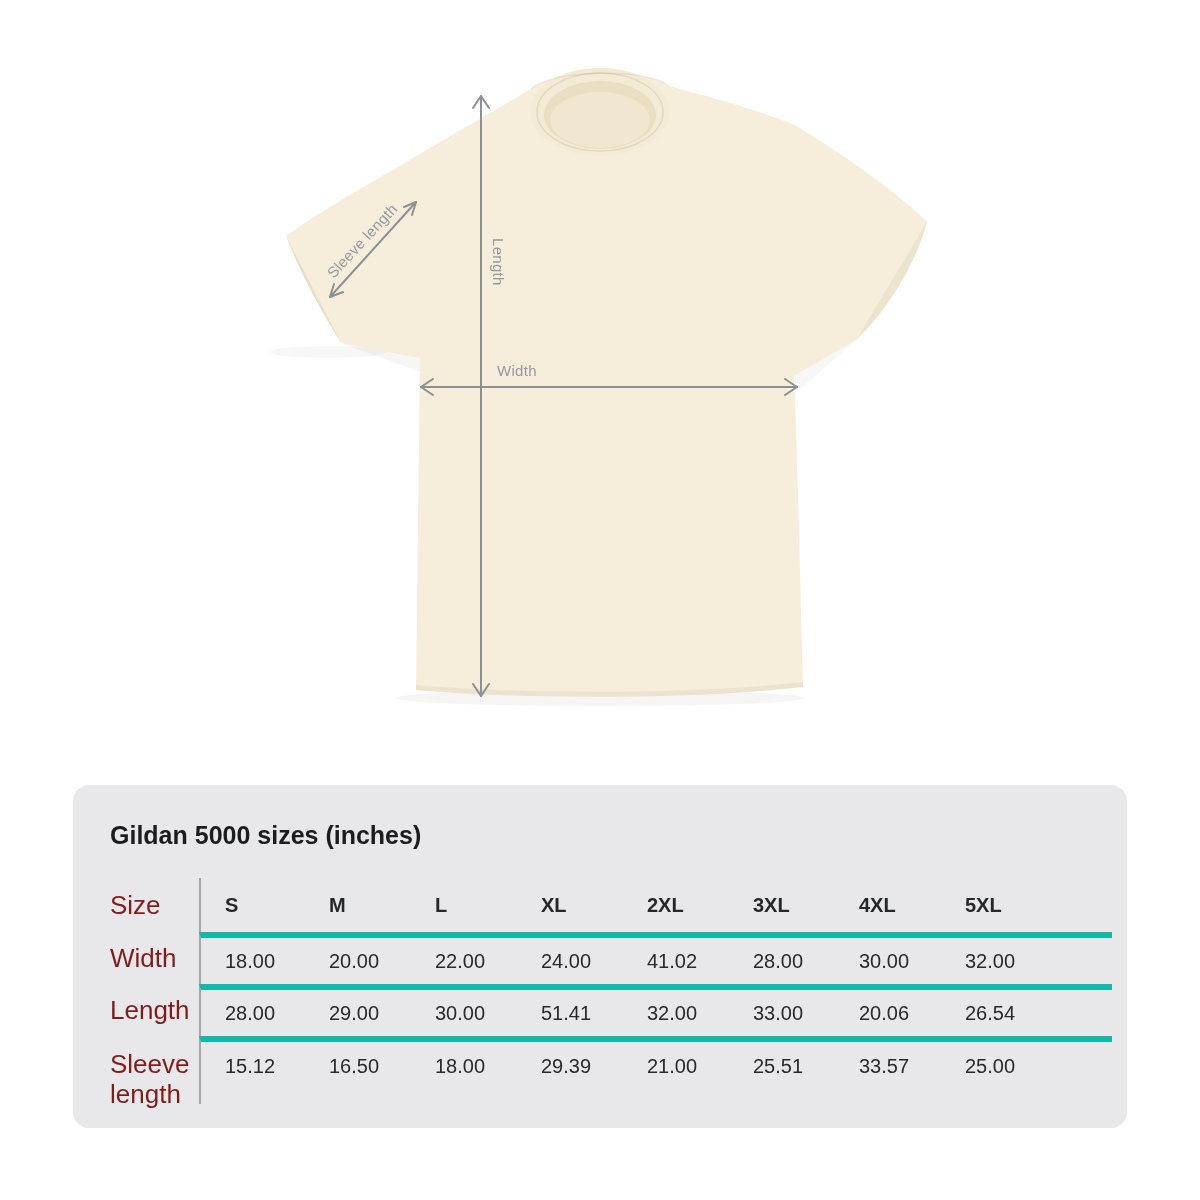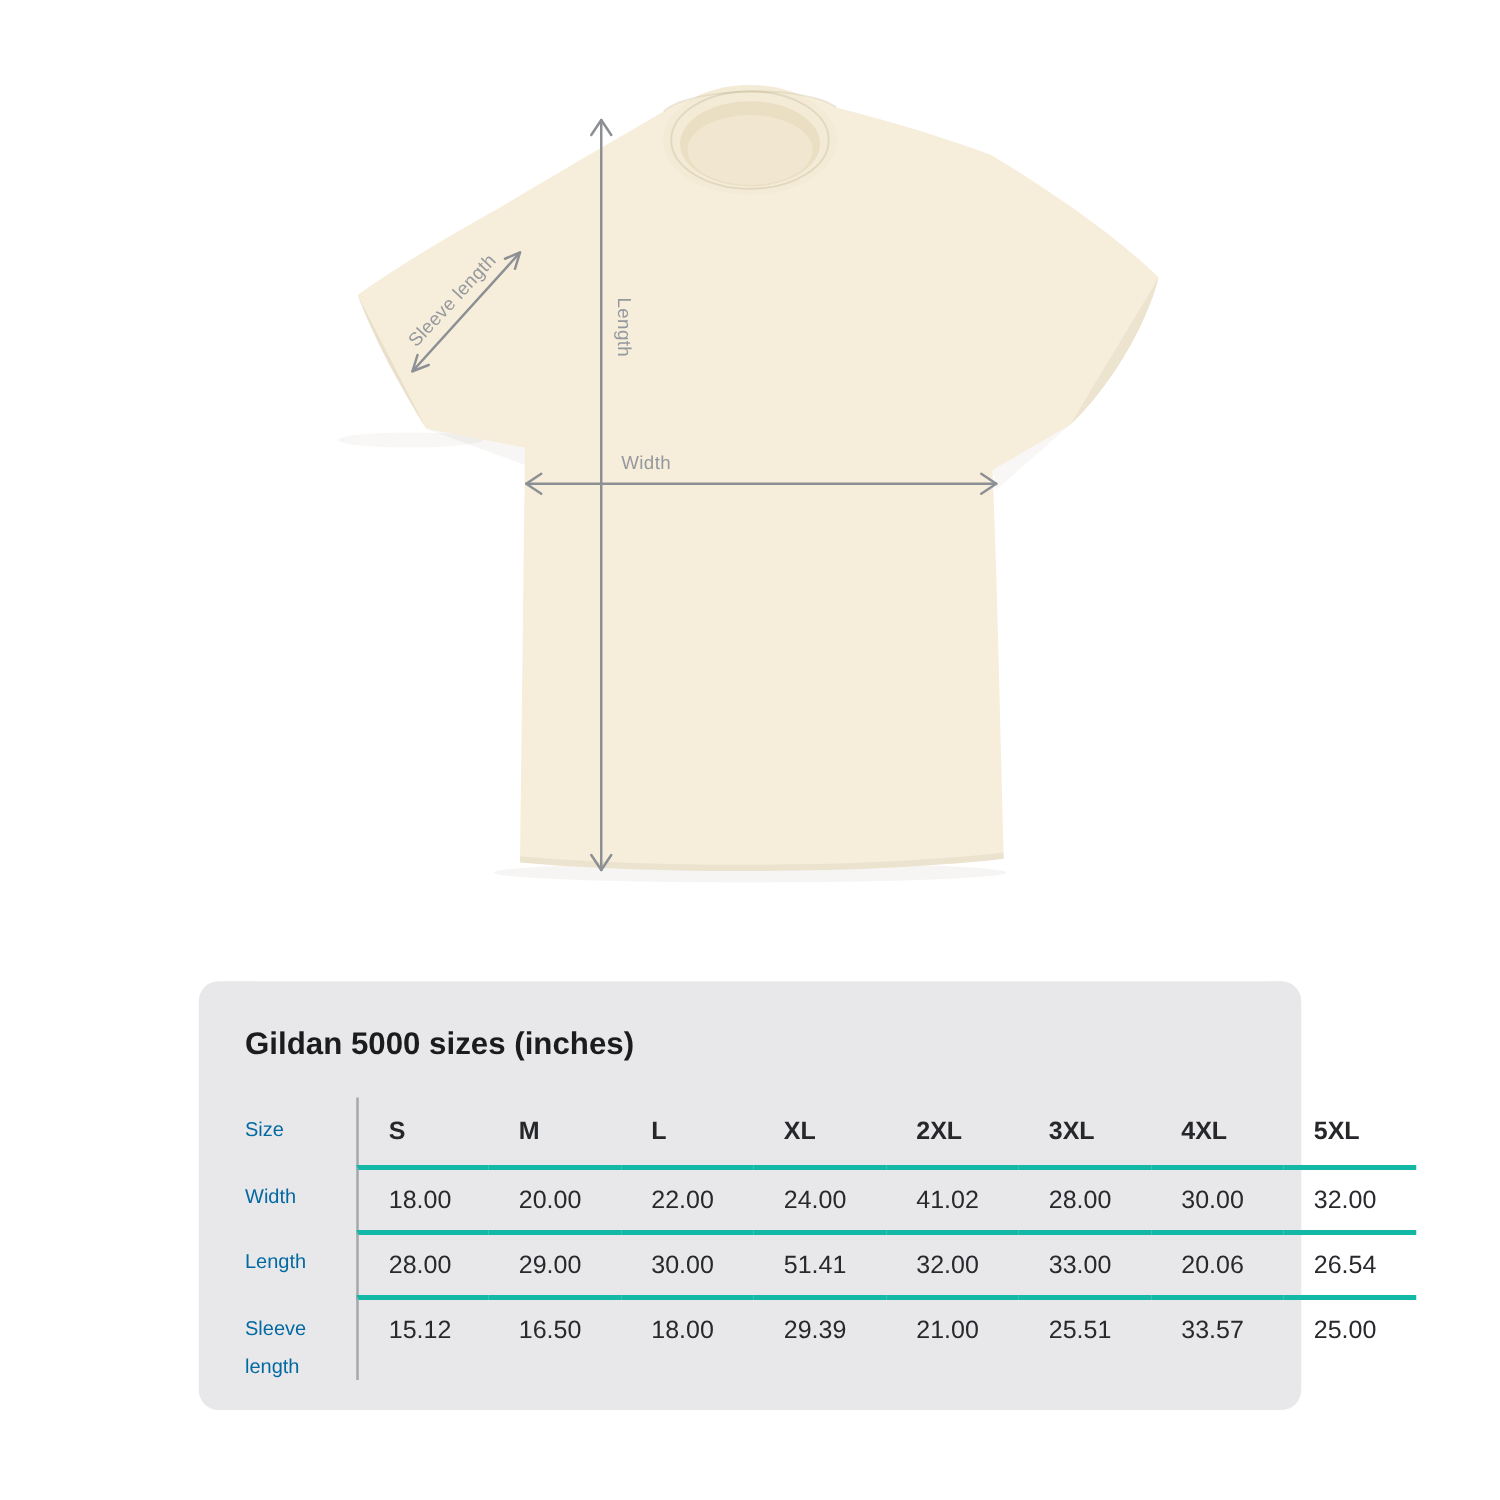--- a/index.html
+++ b/index.html
@@ -11,36 +11,36 @@
   
   .hero { position:relative; width:1200px; height:760px; }
   .shirt-svg { position:absolute; left:0; top:0; width:1200px; height:760px; display:block; }
 
   .measure-label { position:absolute; font-size:15px; color:#95999e; letter-spacing:.3px; white-space:nowrap; }
   .width-label  { left:497px; top:362px; }
   .length-label { left:490px; top:238px; writing-mode:vertical-rl; }
   .sleeve-label { left:287px; top:232px; width:150px; text-align:center; transform:rotate(-47deg); }
 
   
-  .card { width:882px; margin:25px auto 0 auto; background:#e8e8ea; border-radius:16px;
+  .card { width:1054px; margin:25px auto 0 auto; background:#e8e8ea; border-radius:16px;
           padding:35px 15px 24px 37px; }
   .card-title { font-size:25px; line-height:30px; font-weight:700; color:#1b1c1e; margin-bottom:28px; }
 
   .tbl { display:grid; grid-template-columns:89px repeat(8,106px) minmax(0,1fr); }
   .trow { display:contents; }
   .cell { display:flex; align-items:center; padding-left:24px; font-size:20px; color:#28292c; }
-  .lblcell { padding-left:0; font-size:16px; color:#0369a1; line-height:30px; }
+  .lblcell { padding-left:0; font-size:26px; color:#7f1d1d; line-height:30px; }
   .hdcell { font-weight:600; color:#26272a; }
   .fillcell { padding-left:0; }
 
   
   .trow > :nth-child(2) { border-left:2px solid #a7a8ab; }
 
   
-  .trow.data > .cell:not(.lblcell) { border-top:4px solid #14b8a6; }
+  .trow.data > .cell:not(.lblcell) { border-top:6px solid #14b8a6; }
 
   .trow.header > .cell { height:54px; }
   .trow.mid    > .cell { height:52px; }
   .trow.last   > .cell { height:68px; align-items:flex-start; padding-top:13px; }
 </style>
 </head>
 <body>
 
 <div class="page">
 

